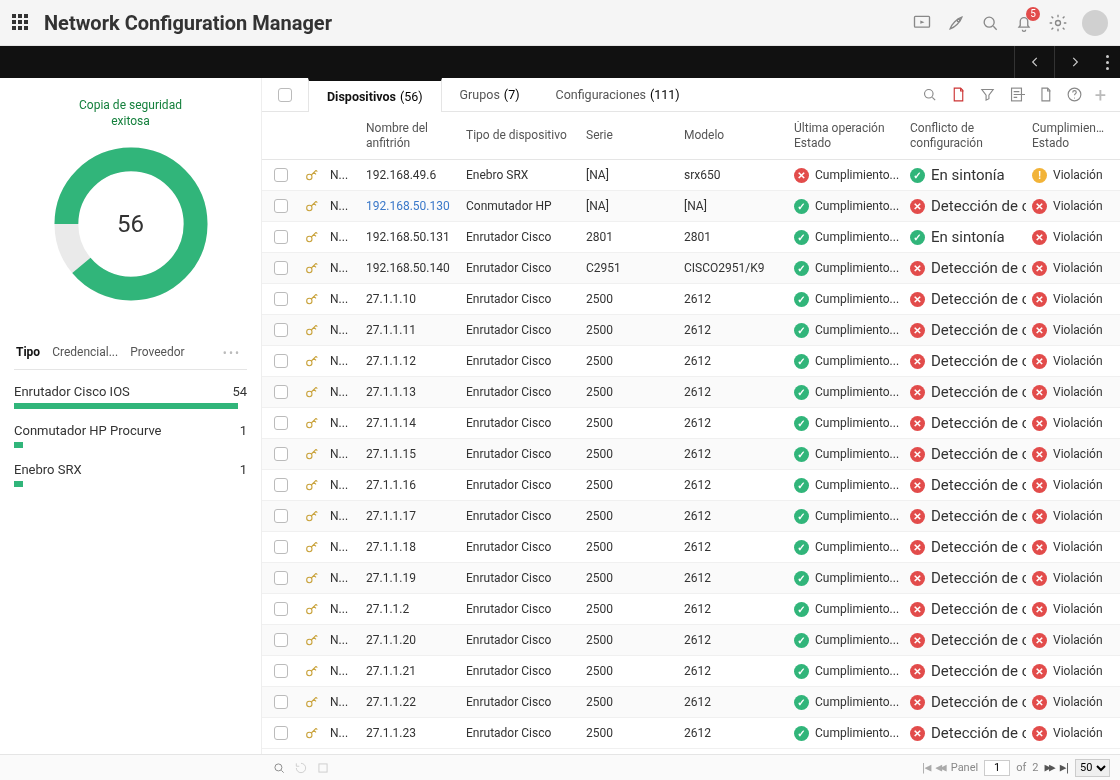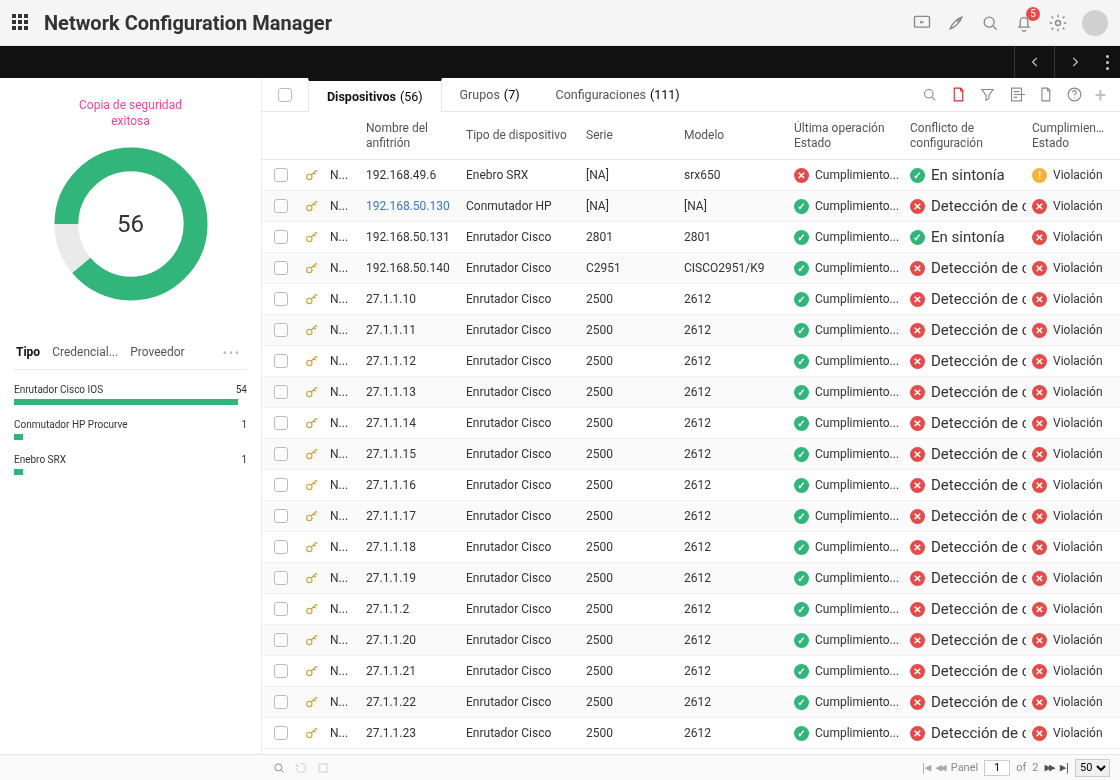--- a/index.html
+++ b/index.html
@@ -27,29 +27,29 @@
   .mainnav-spacer { flex:1; }
   .navarrow { width:40px; display:flex; align-items:center; justify-content:center; border-left:1px solid #333; cursor:pointer; }
   .navarrow svg { width:14px; height:14px; stroke:#ccc; fill:none; stroke-width:2; }
   .kebab { width:26px; display:flex; align-items:center; justify-content:center; cursor:pointer; }
   .kebab span { width:3px; height:3px; background:#ccc; border-radius:50%; margin:1.5px 0; }
   .kebab-col { display:flex; flex-direction:column; }
   
   .body { display:flex; height: calc(780px - 46px - 32px - 26px); }
   .sidebar { width: 262px; background:#fff; padding: 10px 14px 0 14px; border-right:1px solid #eee; }
   .donut-wrap { text-align:center; margin-top: 6px; }
-  .donut-caption { font-size:12px; color:#ec4899; line-height:1.3; max-width:120px; margin: 10px auto 10px auto; }
+  .donut-caption { font-size:12px; color:#15803d; line-height:1.3; max-width:120px; margin: 10px auto 10px auto; }
   .donut { width:170px; height:170px; margin:0 auto; position:relative; }
   .donut svg { width:100%; height:100%; transform: rotate(-180deg); }
   .donut-center { position:absolute; top:0; left:0; right:0; bottom:0; display:flex; align-items:center; justify-content:center; font-size:24px; color:#333; }
   .side-tabs { display:flex; align-items:center; margin-top:28px; border-bottom:1px solid #e5e5e5; font-size:12px; }
   .side-tabs .st { padding:8px 10px 10px 2px; cursor:pointer; color:#555; }
   .side-tabs .st.active { font-weight:700; color:#111; }
   .side-tabs .more { color:#bbb; letter-spacing:2px; padding:0 6px; cursor:pointer; }
-  .typelist { margin-top:14px; font-size:10px; }
+  .typelist { margin-top:14px; font-size:13px; }
   .typeitem { margin-bottom:14px; }
   .typerow { display:flex; justify-content:space-between; align-items:center; margin-bottom:4px; }
   .typebar { height:6px; background:#31b57a; }
   
   .content { flex:1; display:flex; flex-direction:column; }
   .subtabs { height:34px; display:flex; align-items:stretch; font-size:12.5px; border-bottom:1px solid #e5e5e5; }
   .subtabs .chk { width:46px; display:flex; align-items:center; justify-content:center; }
   .subtabs .subtab { padding:0 18px; display:flex; align-items:center; cursor:pointer; color:#555; }
   .subtabs .subtab.active { border-top:3px solid #111; border-left:1px solid #e5e5e5; border-right:1px solid #e5e5e5; font-weight:700; color:#111; margin-bottom:-1px; background:#fff; }
   .subtabs .subtab .count { color:#000000; margin-left:4px; font-weight:400; }

